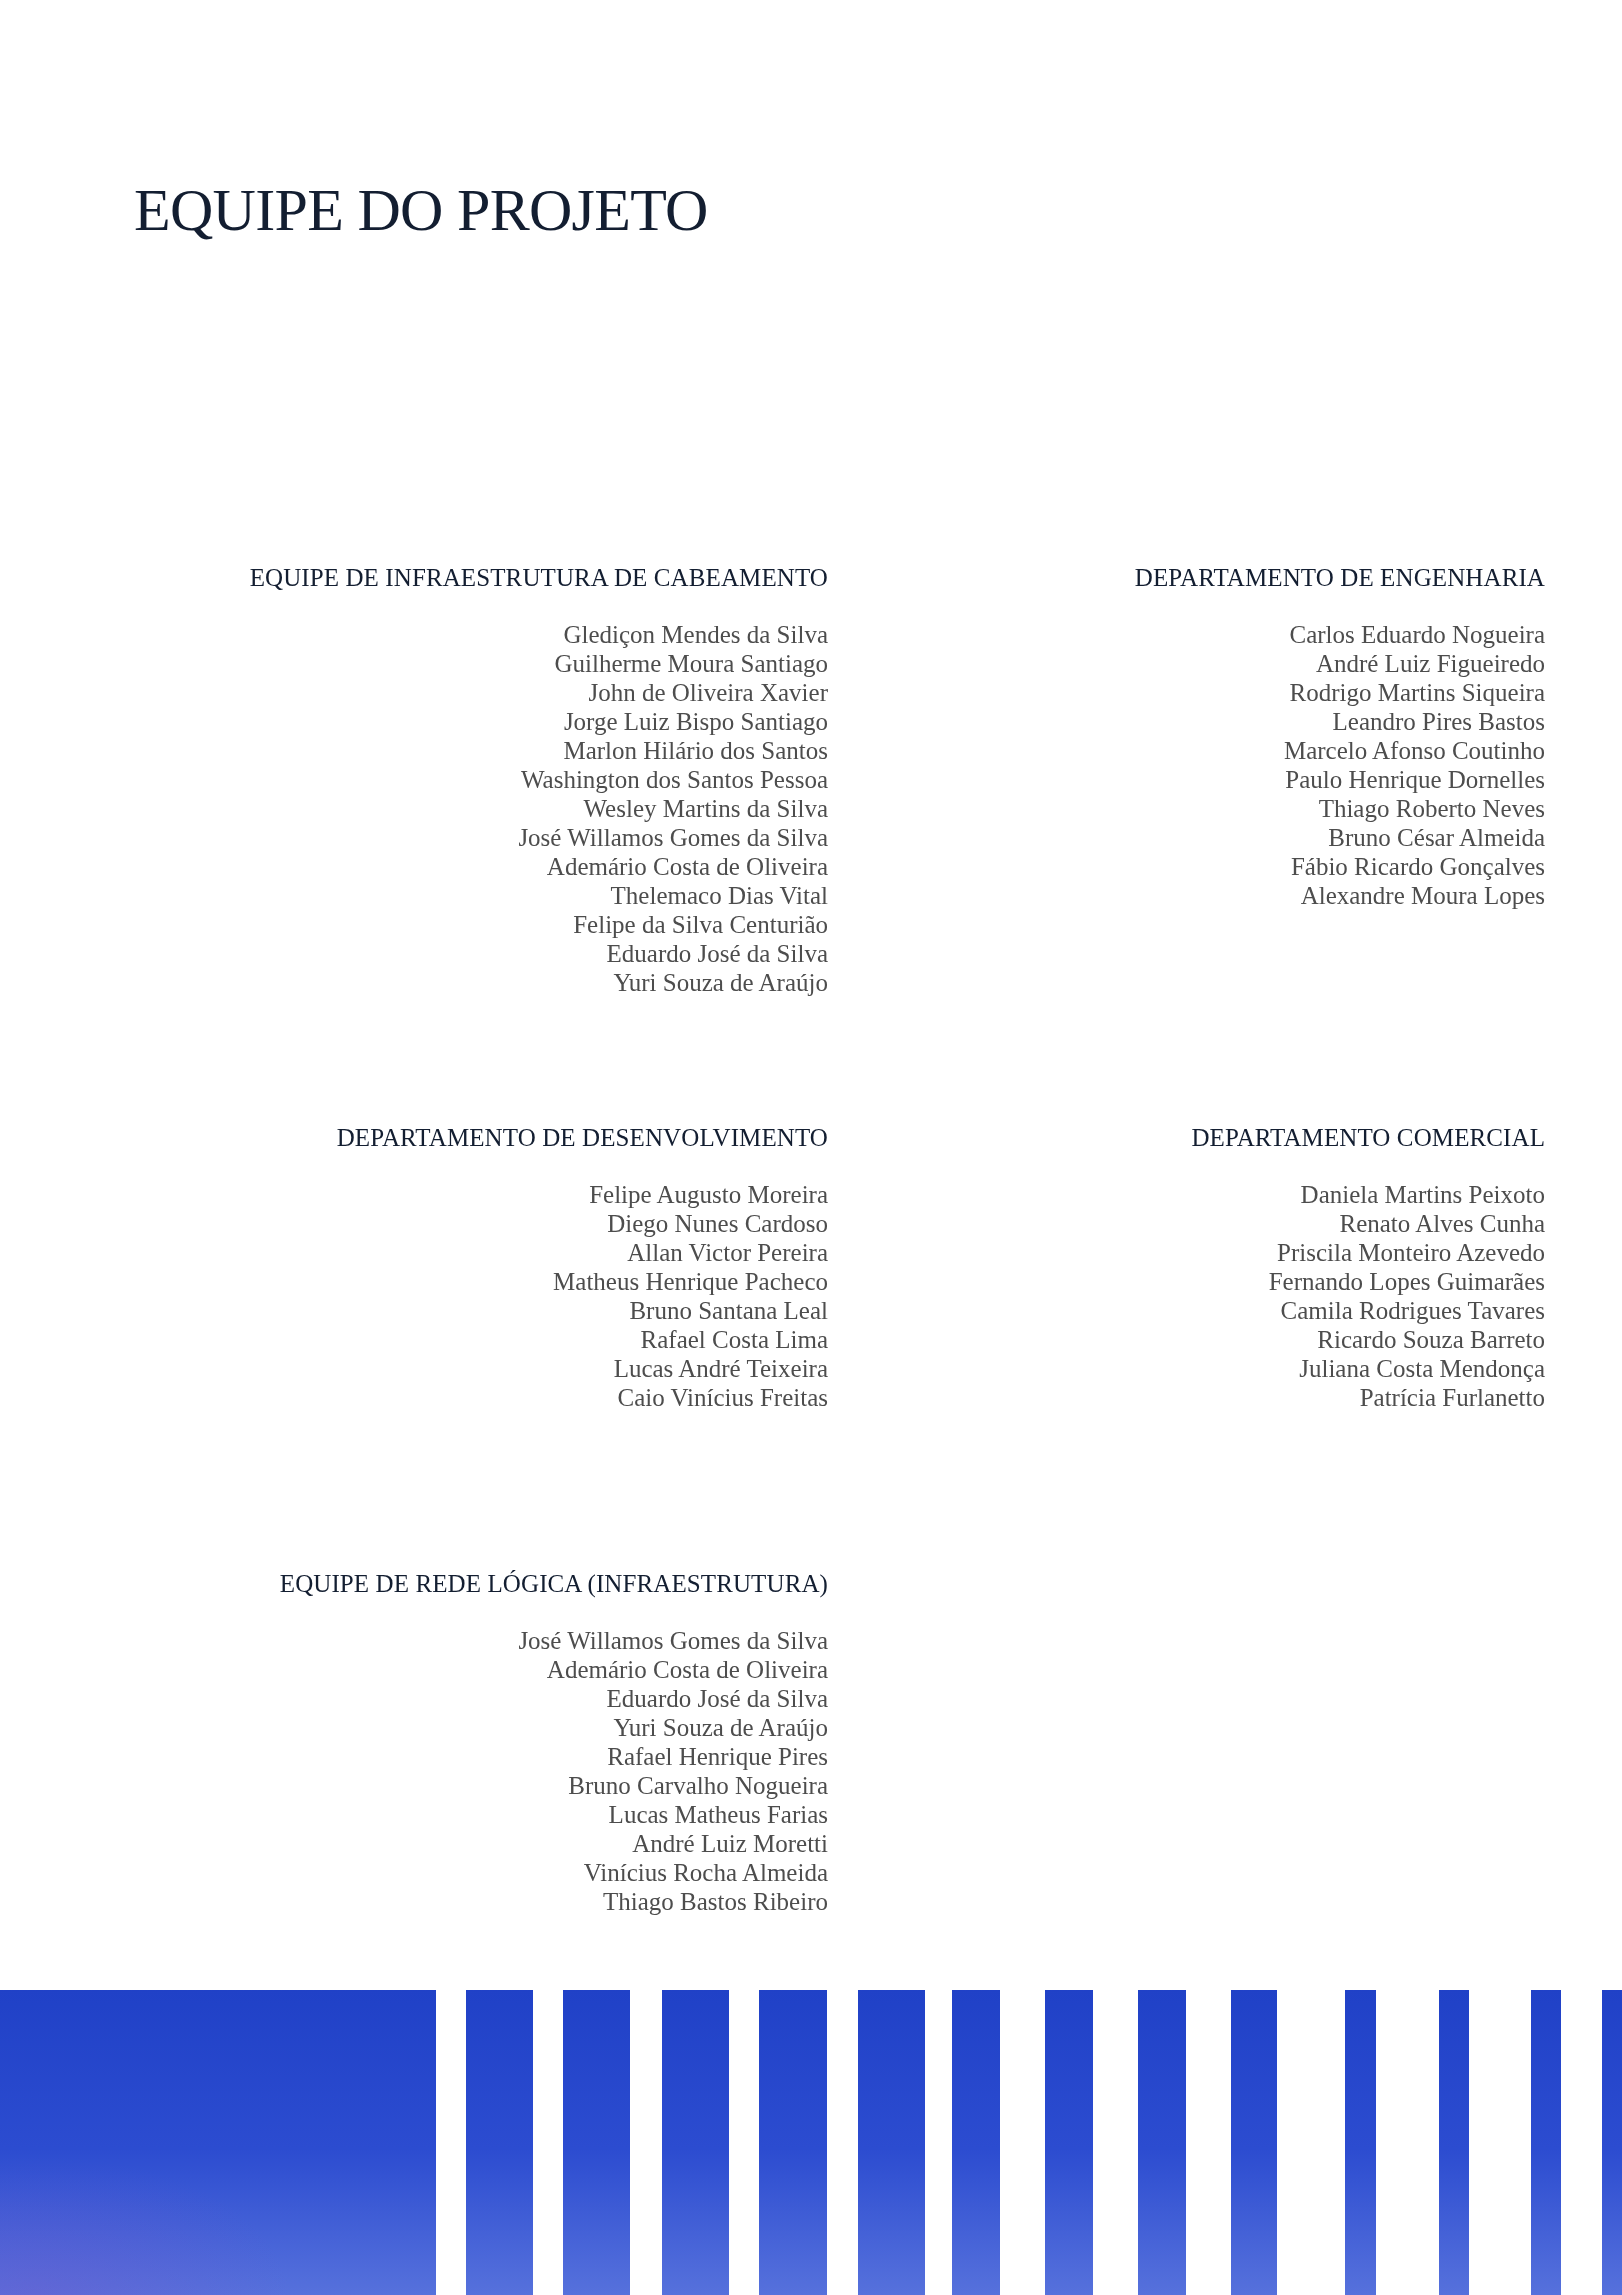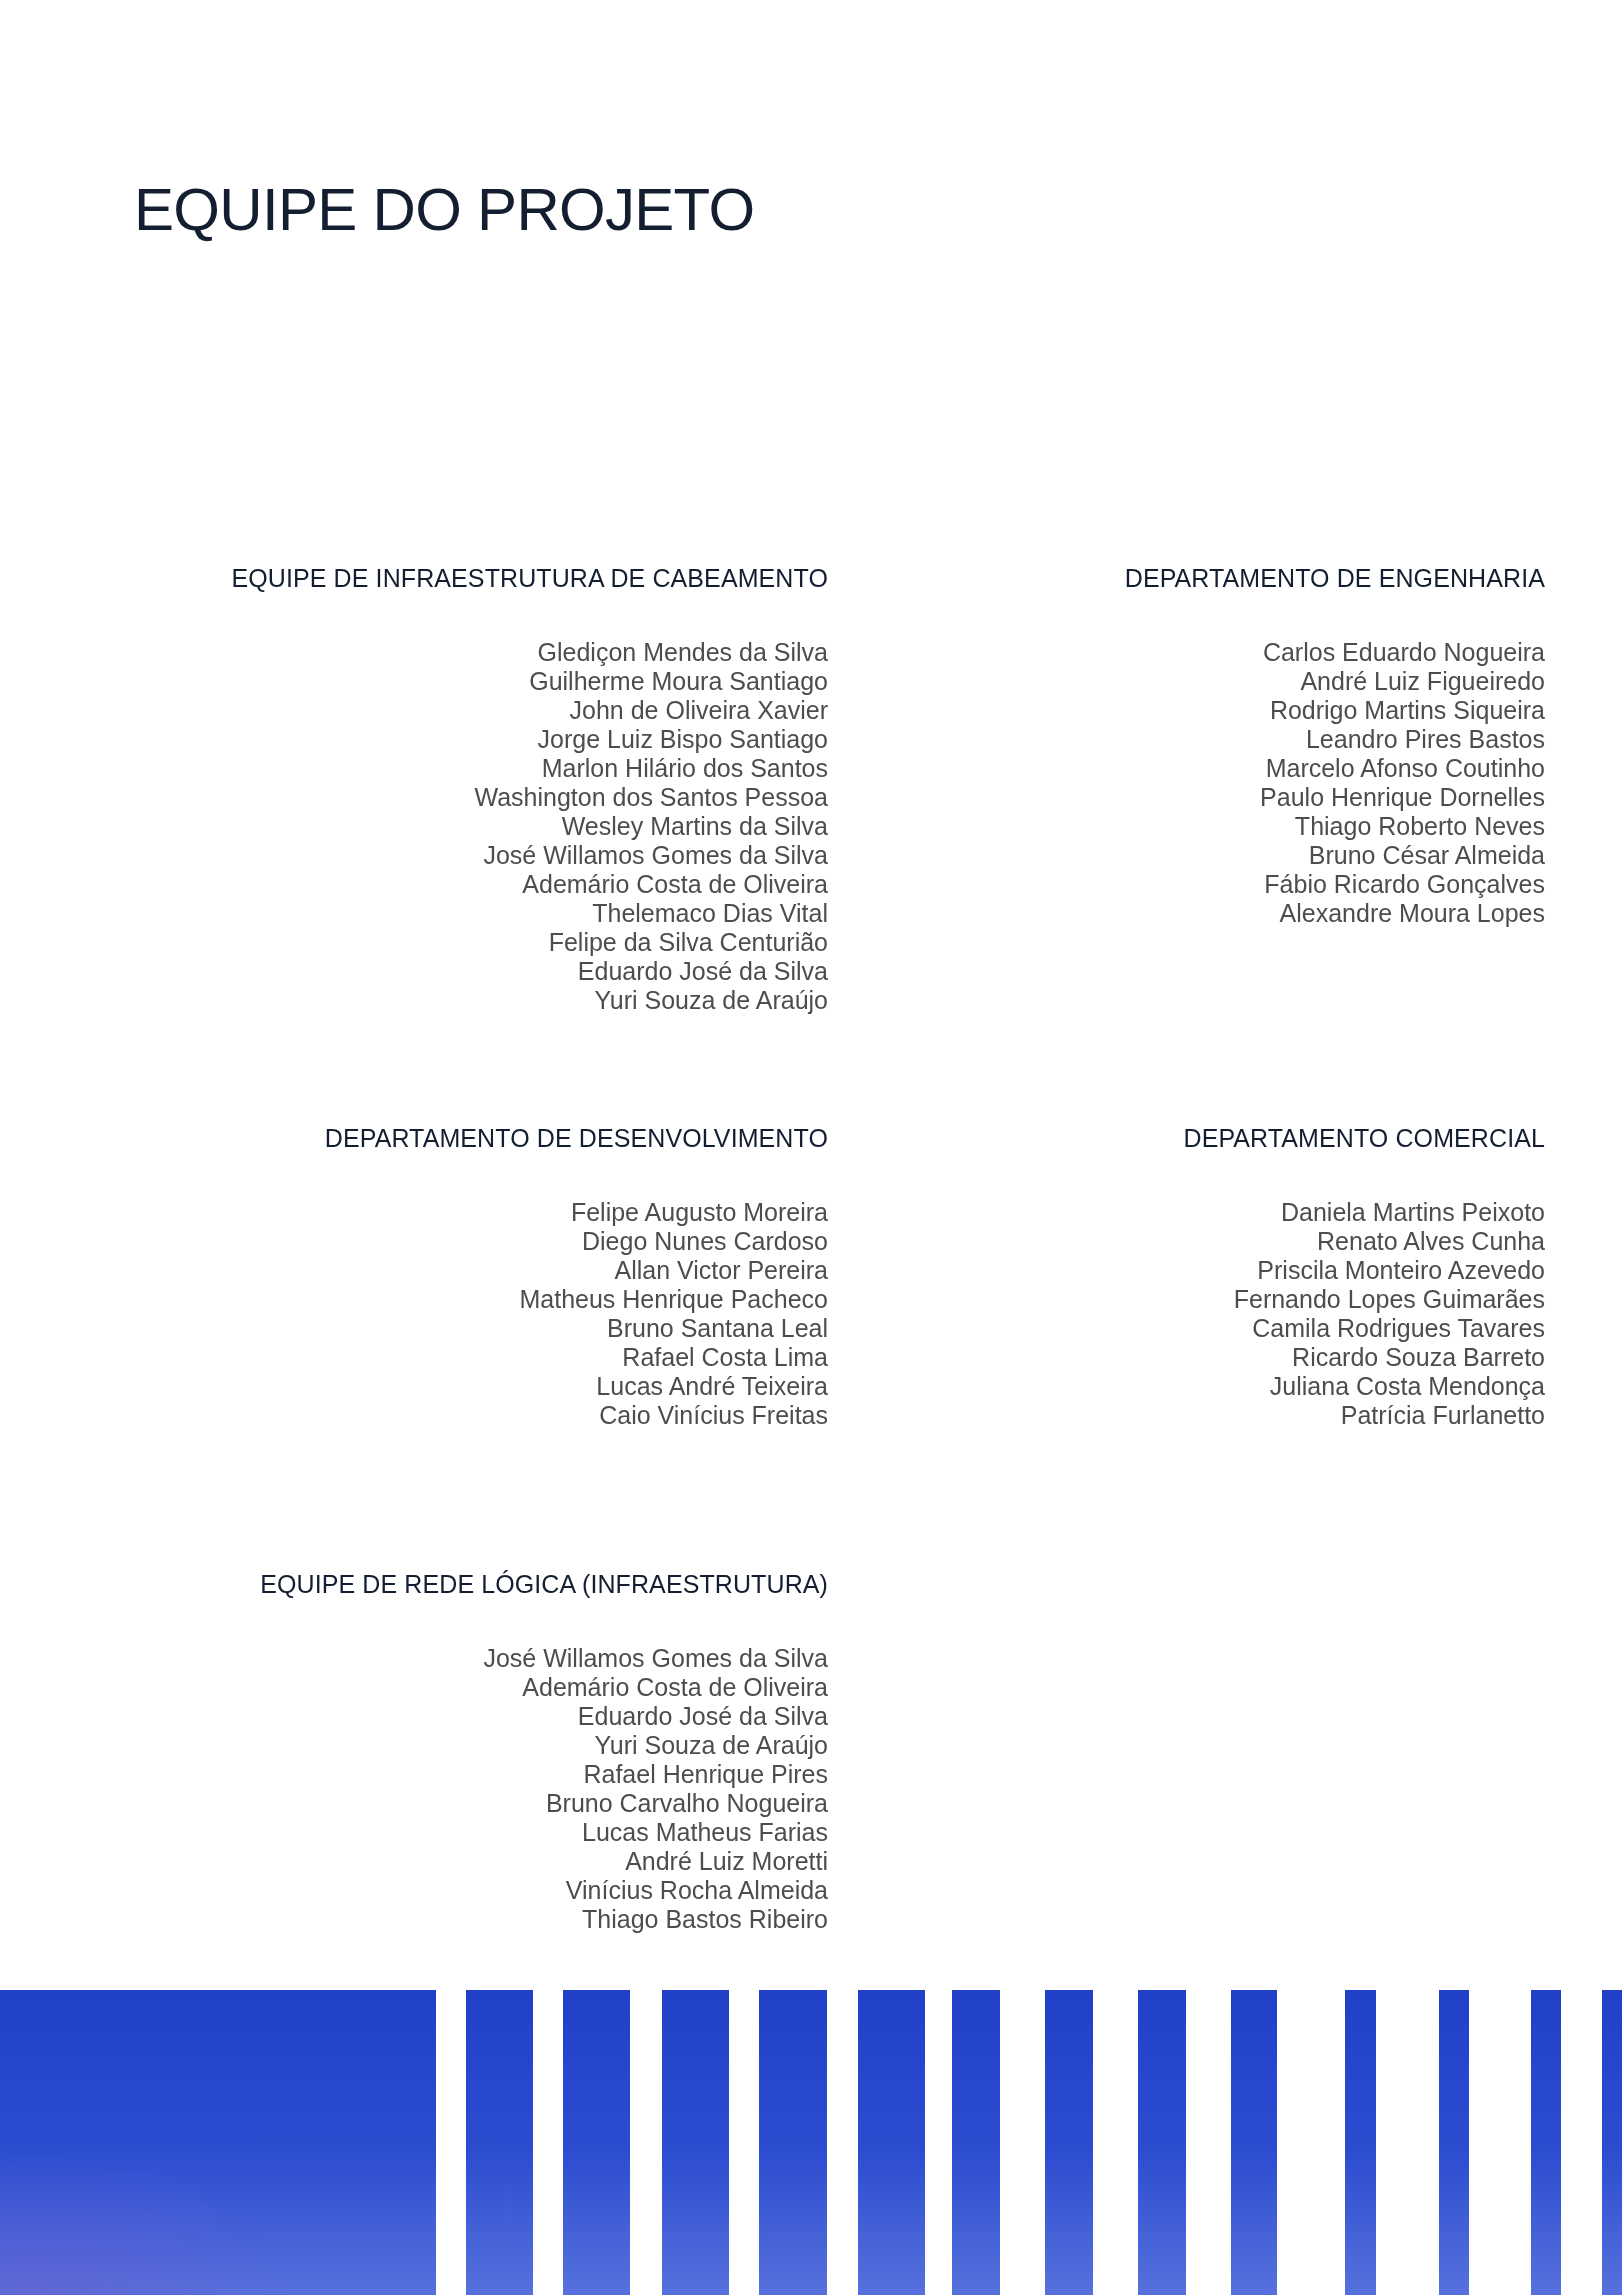--- a/index.html
+++ b/index.html
@@ -6,21 +6,21 @@
     margin: 0;
     padding: 0;
     background: #ffffff;
   }
   .page {
     position: relative;
     width: 1622px;
     height: 2295px;
     background: var(--bg, #ffffff);
     overflow: hidden;
-    font-family: Liberation Sans, sans-serif;
+    font-family: Liberation Serif, serif;
     -webkit-font-smoothing: antialiased;
   }
   .page-title {
     position: absolute;
     left: 134px;
     top: 140px;
     font-size: 60px;
     line-height: 1;
     font-weight: 400;
     letter-spacing: -0.7px;
@@ -40,21 +40,21 @@
   .section-title {
     font-size: 25px;
     line-height: 30px;
     font-weight: 400;
     letter-spacing: 0.1px;
     color: var(--heading, #131e31);
     white-space: nowrap;
   }
   .member-list {
     list-style: none;
-    margin: 45px 0 0 0;
+    margin: 27px 0 0 0;
     padding: 0;
   }
   .member {
     font-size: 25px;
     line-height: 29px;
     color: var(--names, #4d4d4d);
     white-space: nowrap;
   }
   .stripes {
     position: absolute;

